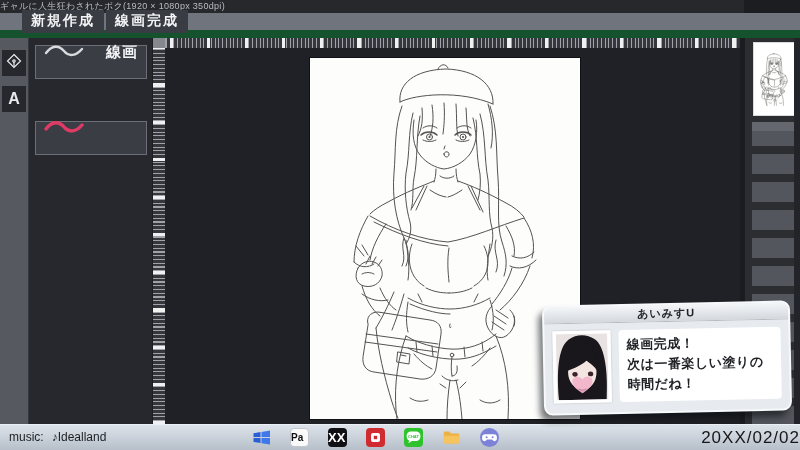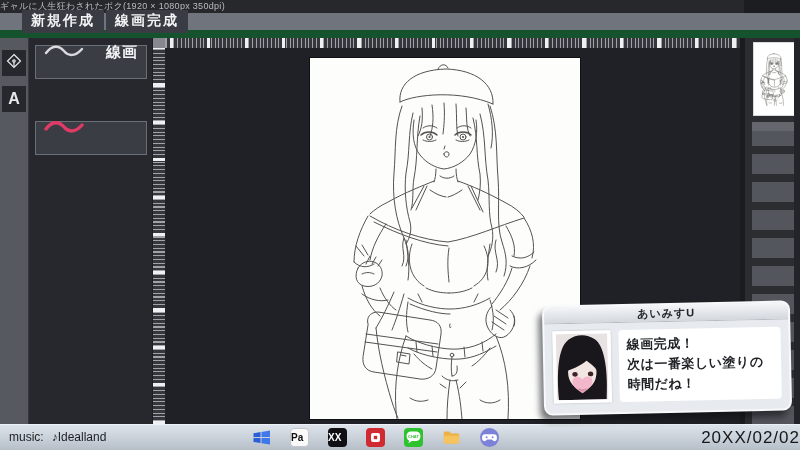--- a/index.html
+++ b/index.html
@@ -72,21 +72,21 @@
   
   .taskbar { position:absolute; left:0; top:424px; width:800px; height:26px;
     background:linear-gradient(#dde3ea,#b6bfc9); border-top:1px solid #edf1f5; }
   .music { position:absolute; left:9px; top:5px; font-size:12px; color:#1d1f23; }
   .music .track { margin-left:8px; }
   .tb-icons { position:absolute; left:252px; top:3px; display:flex; gap:19px; align-items:center; }
   .tb-icon { width:19px; height:19px; border-radius:4px; display:flex; align-items:center;
     font-weight:bold; }
   .tb-icon.win { background:transparent; border-radius:0; }
   .tb-icon.pa { background:#fafafa; border:1px solid #c3c7cd; color:#111; font-size:10px; }
-  .tb-icon.xx { background:#101014; color:#fff; font-size:10px; letter-spacing:0; }
+  .tb-icon.xx { background:#101014; color:#fff; font-size:13px; letter-spacing:0; }
   .tb-icon.video { background:#cf2b30; }
   .tb-icon.chat { background:#2fc22f; }
   .tb-icon.folder { background:transparent; border-radius:0; }
   .tb-icon.game { background:#7d82d9; border-radius:50%; }
   .date { position:absolute; right:0; top:3px; font-size:17px; color:#15171a; letter-spacing:1px; }
 </style>
 </head>
 <body>
 
 <div class="screen">

